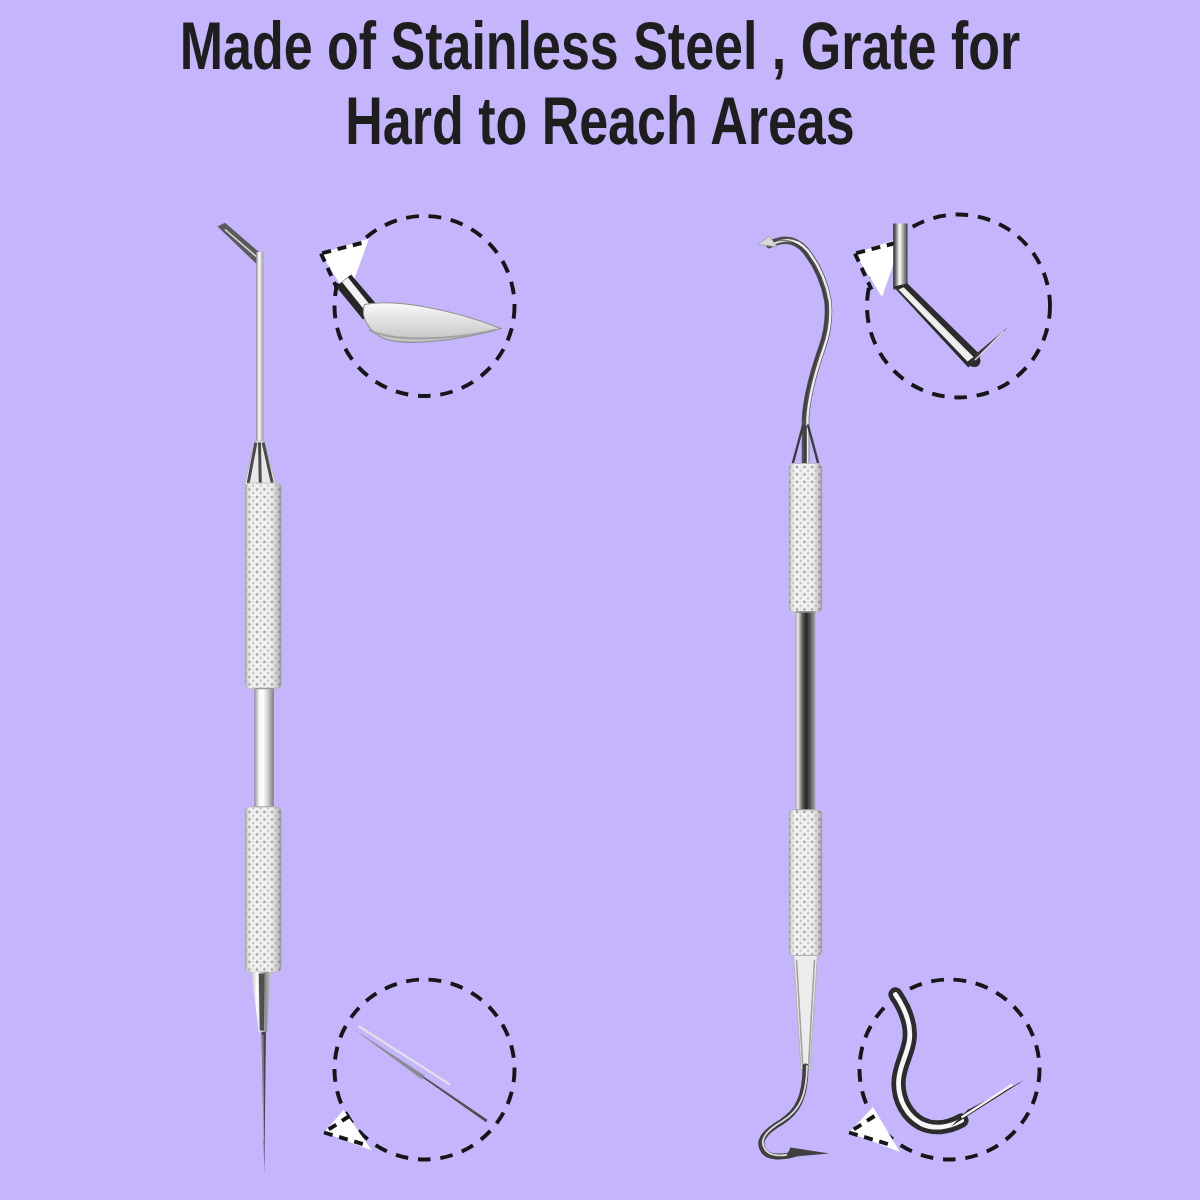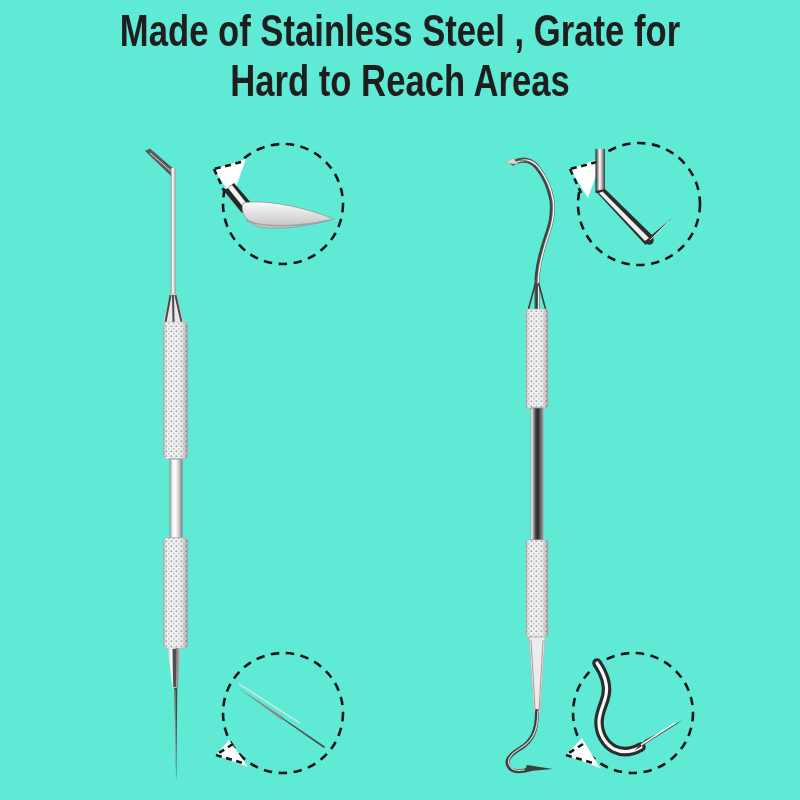--- a/index.html
+++ b/index.html
@@ -1,16 +1,16 @@
 <!DOCTYPE html>
 <html><head>
 <meta charset="utf-8">
 <style>
   html,body{margin:0;padding:0;background:#ffffff;}
-  .stage{position:relative;width:800px;height:800px;background:#5eead4;overflow:hidden;
+  .stage{position:relative;width:800px;height:800px;background:#c4b5fd;overflow:hidden;
          font-family:"Liberation Sans",sans-serif;}
   .headline{position:absolute;top:6px;left:0;right:0;text-align:center;
             font-weight:bold;font-size:45px;line-height:50px;color:#1e1e1e;
             transform:scaleX(.77);transform-origin:center top;white-space:nowrap;}
   .headline div{height:50px;}
   svg.art{position:absolute;left:0;top:0;width:800px;height:800px;display:block;}
 </style>
 </head>
 <body>
 

